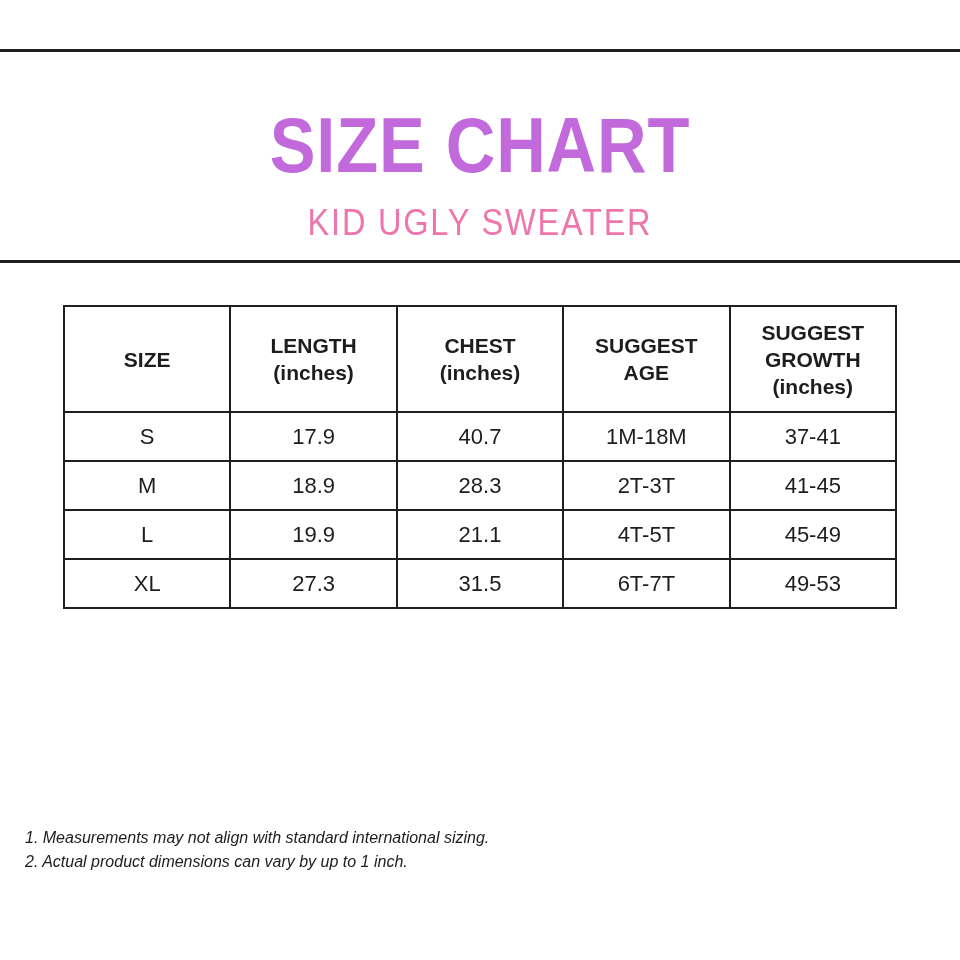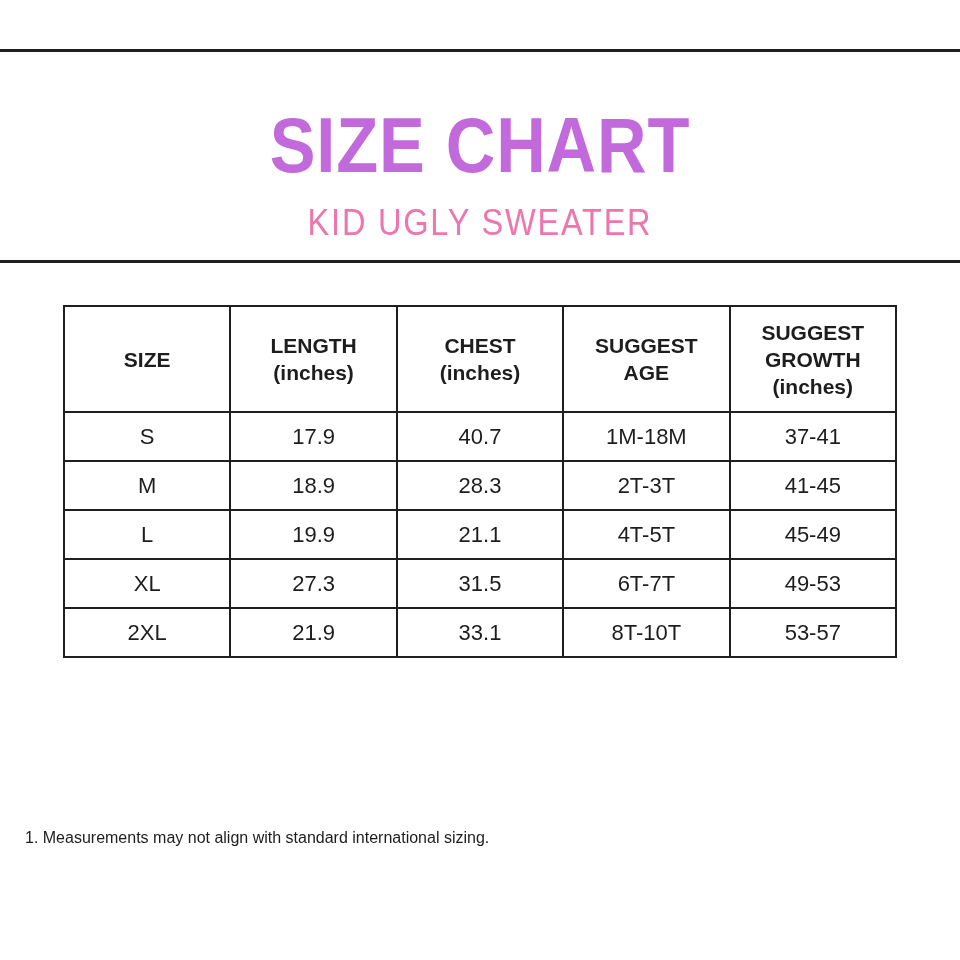--- a/index.html
+++ b/index.html
@@ -54,20 +54,21 @@
   .size-table th{
     height:104px;
     font-size:21px;font-weight:bold;line-height:27px;
   }
   .size-table td{
     height:47px;
     font-size:22px;font-weight:400;
   }
   .notes{
     position:absolute;left:25px;top:826px;width:912px;
+    font-style:italic;
     font-size:16px;line-height:23.5px;
     color:var(--text);
   }
 </style>
 </head>
 <body>
 
 <div class="rule" id="rule-top"></div>
 
 <div class="title">SIZE CHART</div>
@@ -108,25 +109,19 @@
         <td>4T-5T</td>
         <td>45-49</td>
       </tr>
       <tr>
         <td>XL</td>
         <td>27.3</td>
         <td>31.5</td>
         <td>6T-7T</td>
         <td>49-53</td>
       </tr>
-      <tr>
-        <td>2XL</td>
-        <td>21.9</td>
-        <td>33.1</td>
-        <td>8T-10T</td>
-        <td>53-57</td>
-      </tr>
     </tbody>
 </table>
 
 <div class="notes">
   <div>1. Measurements may not align with standard international sizing.</div>
+  <div>2. Actual product dimensions can vary by up to 1 inch.</div>
 </div>
 
 </body></html>

